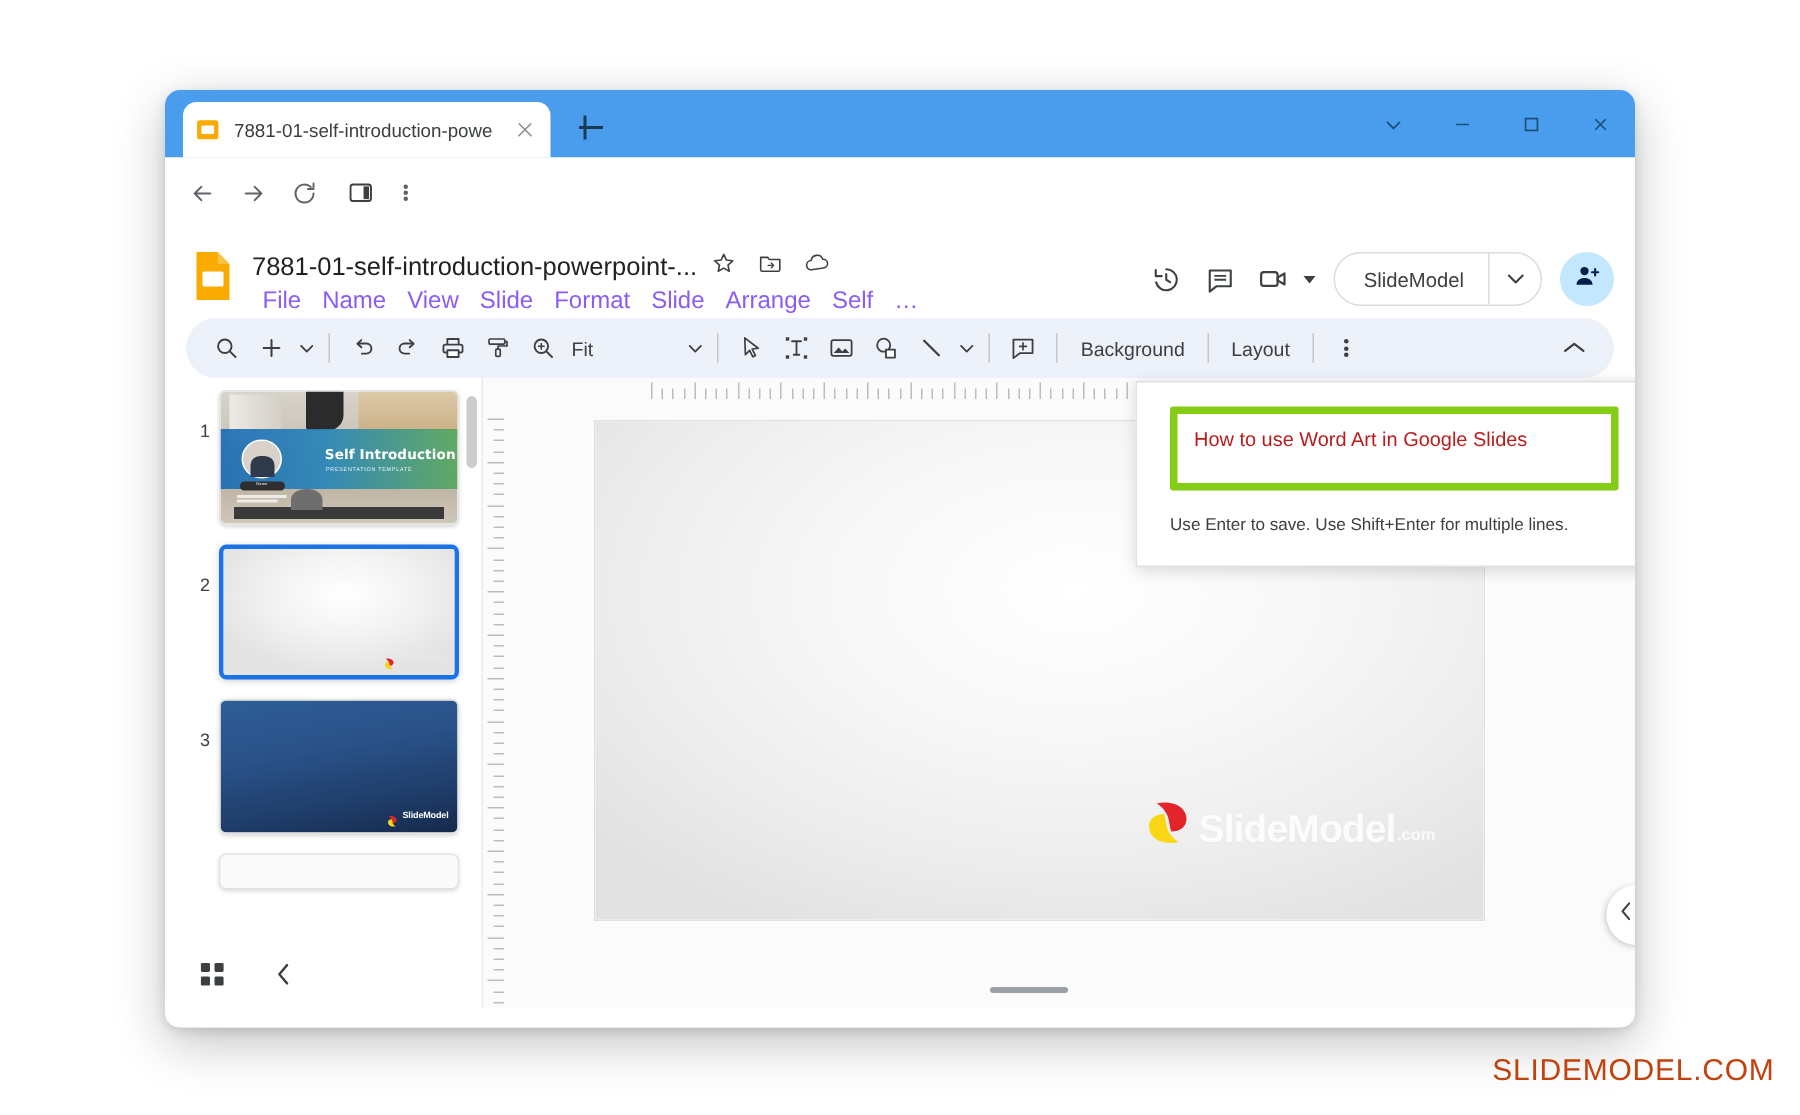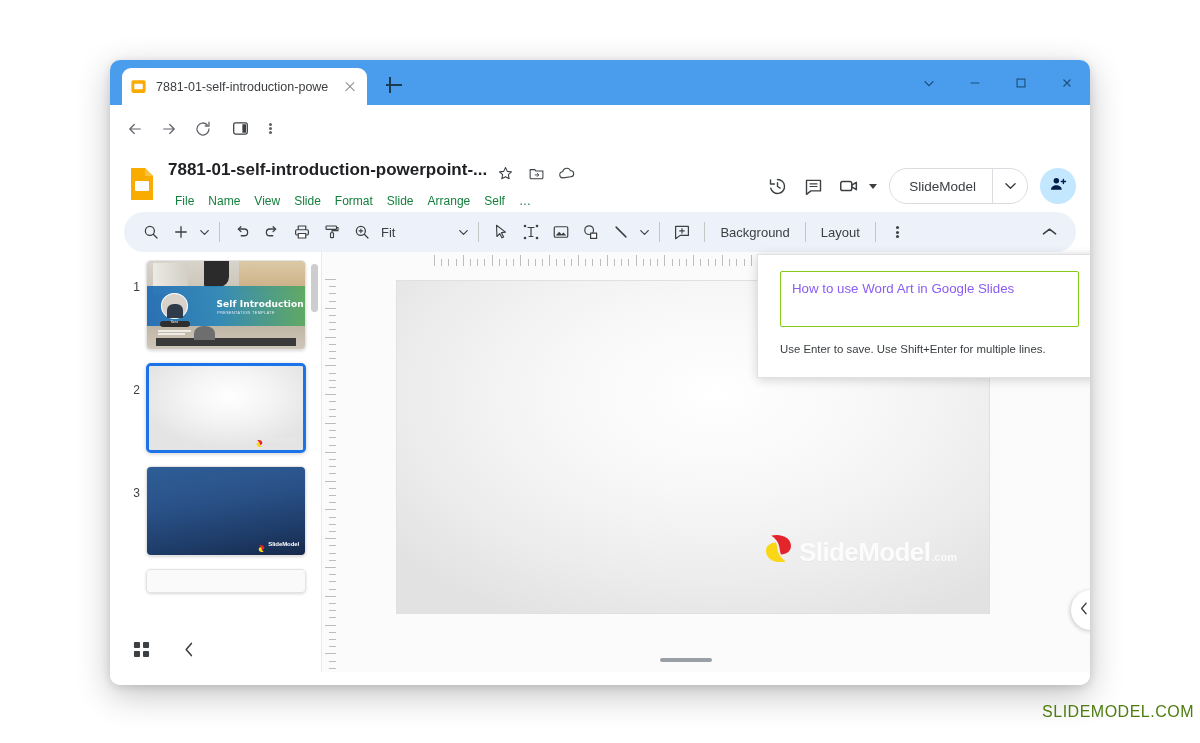--- a/index.html
+++ b/index.html
@@ -86,29 +86,29 @@
   .sidepanel-btn { width: 28px; height: 28px; display:flex;align-items:center;justify-content:center; margin-left:4px; }
   .kebab-btn { width: 24px; height: 30px; display:flex;align-items:center;justify-content:center;margin-left:4px; }
   .kdot { width: 3px; height: 3px; border-radius: 50%; background: #5f6368; margin: 1.4px 0; }
 
   
   .app { position: relative; background: #fff; height: 533px; }
 
   .docheader { display: flex; align-items: flex-start; padding: 8px 14px 0 14px; height: 56px; }
   .doclogo { width: 36px; height: 36px; margin-top: 6px; margin-right: 8px; flex: 0 0 36px; }
   .doc-titleblock { flex: 1 1 auto; min-width: 0; }
-  .doc-title-row { display: flex; align-items: flex-start; height: 28px; font-weight: bold; }
+  .doc-title-row { display: flex; align-items: flex-end; height: 28px; }
   .doc-title {
     font-size: 17px; color: #202124; white-space: nowrap;
     overflow: hidden; max-width: 350px;
   }
   .hdr-ico { width: 26px; height: 26px; display:flex;align-items:center;justify-content:center; margin-left: 5px; }
   .menubar { display: flex; align-items: center; height: 24px; margin-top: 1px; }
   .menuitem {
-    font-size: 12px; color: #15803d; padding: 2px 7px; border-radius: 4px;
+    font-size: 16px; color: #8b5cf6; padding: 2px 7px; border-radius: 4px;
     white-space: nowrap;
   }
   .hdr-right { display: flex; align-items: center; gap: 2px; padding-top: 8px; }
   .hdr-ricon { width: 34px; height: 34px; display:flex;align-items:center;justify-content:center; }
   .meet-wrap { display: flex; align-items: center; margin-right: 6px; }
   .caret { width: 0;height:0;border-left:4px solid transparent;border-right:4px solid transparent;border-top:5px solid #3c4043; margin-left:3px; }
   .slideshow-btn {
     display: flex; align-items: center; height: 36px;
     border: 1px solid #dadce0; border-radius: 18px; overflow: hidden;
     margin-left: 4px;
@@ -250,32 +250,32 @@
     position: absolute; left: 435px; top: 2px;
     width: 354px; height: 124px;
     background: #fff;
     border: 1px solid #e0e0e0;
     box-shadow: 0 2px 10px rgba(0,0,0,.16);
     padding: 16px 22px;
     z-index: 20;
   }
   .wa-input {
     width: 299px; height: 56px;
-    border: 1px solid #84cc16; border-radius: 2px;
-    font-size: 13.3px; color: #8b5cf6;
+    border: 5px solid #84cc16; border-radius: 2px;
+    font-size: 13.3px; color: #b91c1c;
     padding: 9px 11px; outline: none;
     font-family: "Liberation Sans", sans-serif;
     background: #fff; resize: none;
   }
   .wa-hint { font-size: 11.4px; color: #3c4043; margin-top: 12px; }
 
   
   .watermark {
-    position: absolute; right: 6px; top: 703px;
-    font-size: 16px; color: #4d7c0f; letter-spacing: .5px;
+    position: absolute; right: 17px; top: 703px;
+    font-size: 20px; color: #c2410c; letter-spacing: .5px;
     font-family: "Liberation Sans", sans-serif;
   }
 </style>
 </head>
 <body>
 
 <div id="stage">
 
   <div class="browser">
 

